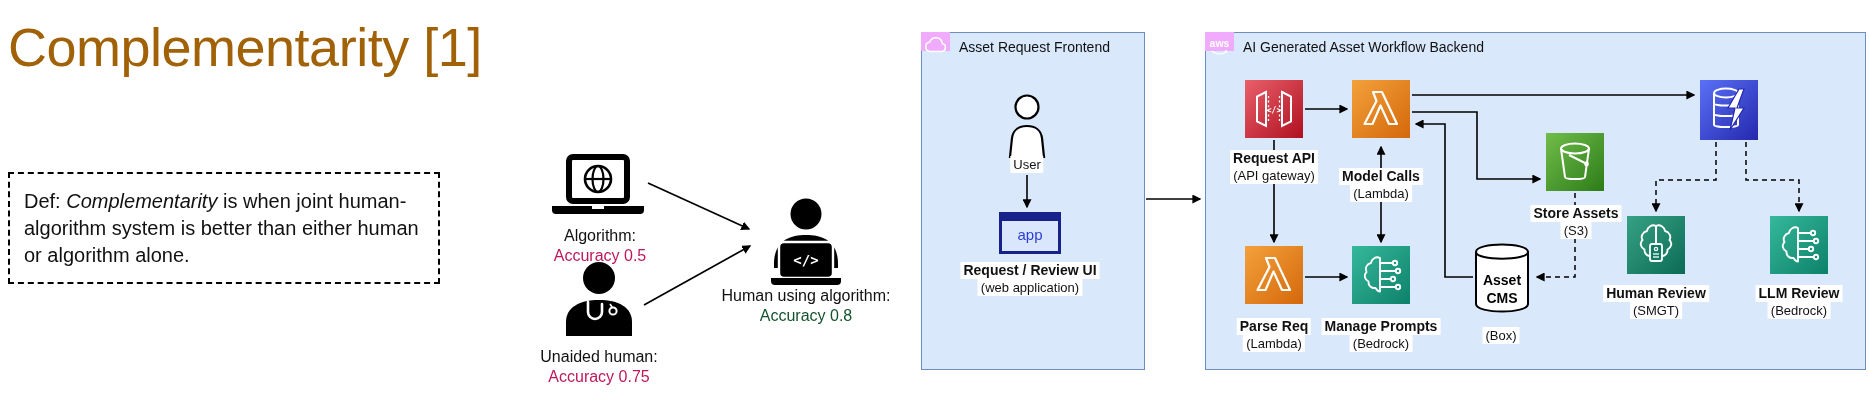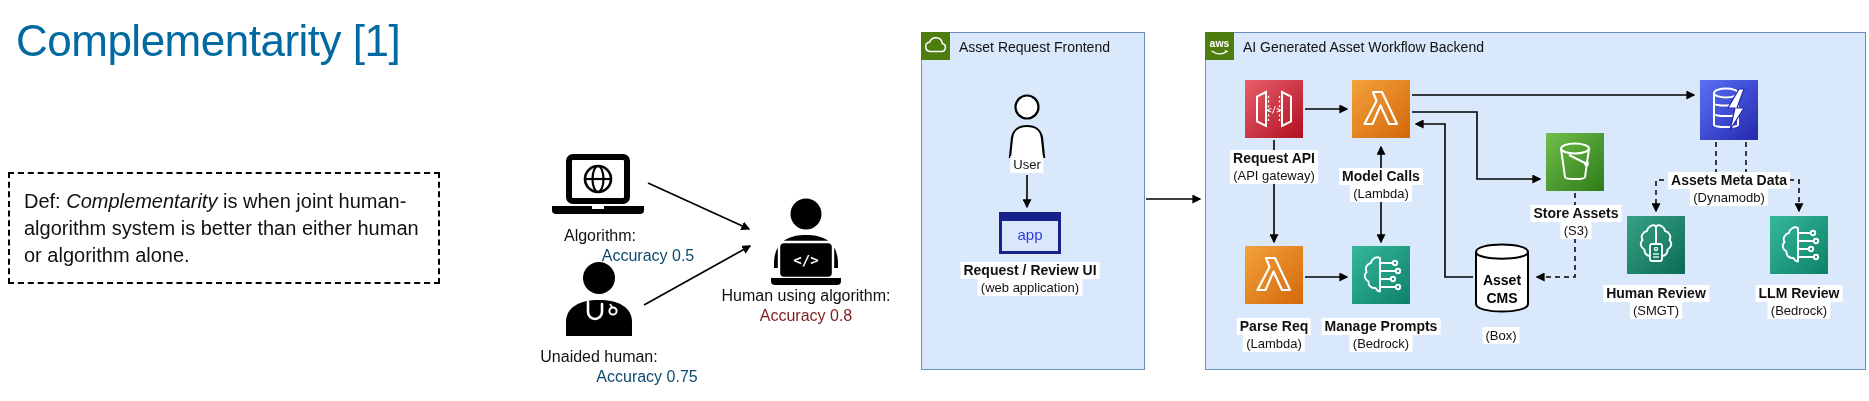--- a/index.html
+++ b/index.html
@@ -1,28 +1,28 @@
 <!DOCTYPE html>
 <html><head>
 <meta charset="utf-8">
 <style>
   html,body{margin:0;padding:0;background:#fff;}
   #canvas{position:relative;width:1869px;height:401px;background:#fff;overflow:hidden;
           font-family:"Liberation Sans",sans-serif;color:#111;}
   
-  .slide-title{position:absolute;left:16px;top:16px;font-size:44px;font-weight:400;letter-spacing:-0.5px;color:#0369a1;white-space:nowrap;}
+  .slide-title{position:absolute;left:8px;top:16px;font-size:54px;font-weight:400;letter-spacing:-0.5px;color:#a16207;white-space:nowrap;}
   .question{position:absolute;left:428px;top:72px;font-size:20.5px;white-space:nowrap;}
   .def-box{position:absolute;left:8px;top:172px;width:432px;height:112px;border:2px dashed #000;
            box-sizing:border-box;padding:14px 12px 0 14px;font-size:20px;line-height:27px;}
   .slabel{position:absolute;transform:translateX(-50%);font-size:16px;white-space:nowrap;text-align:right;z-index:9;}
-  .acc-blue{color:#0c4a6e;margin-left:48px;}
-  .acc-green{color:#7f1d1d;}
+  .acc-blue{color:#be185d;}
+  .acc-green{color:#14532d;}
   
   .container{position:absolute;background:#dae8fc;border:1.5px solid #6c8ebf;box-sizing:border-box;z-index:1;}
-  .corner{position:absolute;width:29px;height:28px;background:#4d7c0f;z-index:3;line-height:0;}
+  .corner{position:absolute;width:29px;height:19px;background:#f0abfc;z-index:3;line-height:0;}
   .boxtitle{position:absolute;font-size:14px;color:#111;z-index:3;white-space:nowrap;}
   .icon{position:absolute;z-index:8;line-height:0;}
   .chip{position:absolute;transform:translateX(-50%);display:flex;flex-direction:column;align-items:center;z-index:9;}
   .chip span{background:#fff;padding:0 3px;white-space:nowrap;line-height:17px;font-size:13px;text-align:center;}
   .chip .b{font-weight:700;font-size:14px;}
   .overlay{position:absolute;left:0;top:0;z-index:5;pointer-events:none;}
   .app-box{position:absolute;left:999px;top:212px;width:62px;height:42px;border:3px solid #16218c;
            background:#d9e6fb;box-sizing:border-box;z-index:8;}
   .app-bar{height:6px;background:#16218c;}
   .app-text{color:#2b3fd6;font-size:15px;text-align:center;line-height:28px;}
@@ -194,24 +194,20 @@
       <rect width="58" height="60" fill="url(#dynGrad)"></rect>
       <g stroke="#fff" stroke-width="2" fill="none">
         <ellipse cx="26" cy="13" rx="12" ry="4.5"></ellipse>
         <path d="M14 13 V45 C14 47.8 38 47.8 38 45 V13"></path>
         <path d="M14 23.5 C14 26.3 38 26.3 38 23.5"></path>
         <path d="M14 34 C14 36.8 38 36.8 38 34"></path>
       </g>
       <path d="M39 9 L28 28 L35 28 L30 50 L44 28 L37 28 L44 9 Z" fill="#fff" stroke="#2428ad" stroke-width="1.2"></path>
     </svg>
   </div>
-  <div class="chip" style="left:1729px;top:172px">
-    <span class="b">Assets Meta Data</span>
-    <span>(Dynamodb)</span>
-  </div>
 
   <div class="icon" style="left:1546px;top:133px">
     <svg width="58" height="58" viewBox="0 0 58 58">
       <rect width="58" height="58" fill="url(#s3Grad)"></rect>
       <ellipse cx="29" cy="15.5" rx="14" ry="5" fill="none" stroke="#fff" stroke-width="2"></ellipse>
       <path d="M15 15.5 L19 44 C19 46.8 39 46.8 39 44 L43 15.5" fill="none" stroke="#fff" stroke-width="2"></path>
       <line x1="23" y1="22" x2="40" y2="30.5" stroke="#fff" stroke-width="2"></line>
       <circle cx="40.5" cy="31" r="2.4" fill="#fff"></circle>
     </svg>
   </div>

